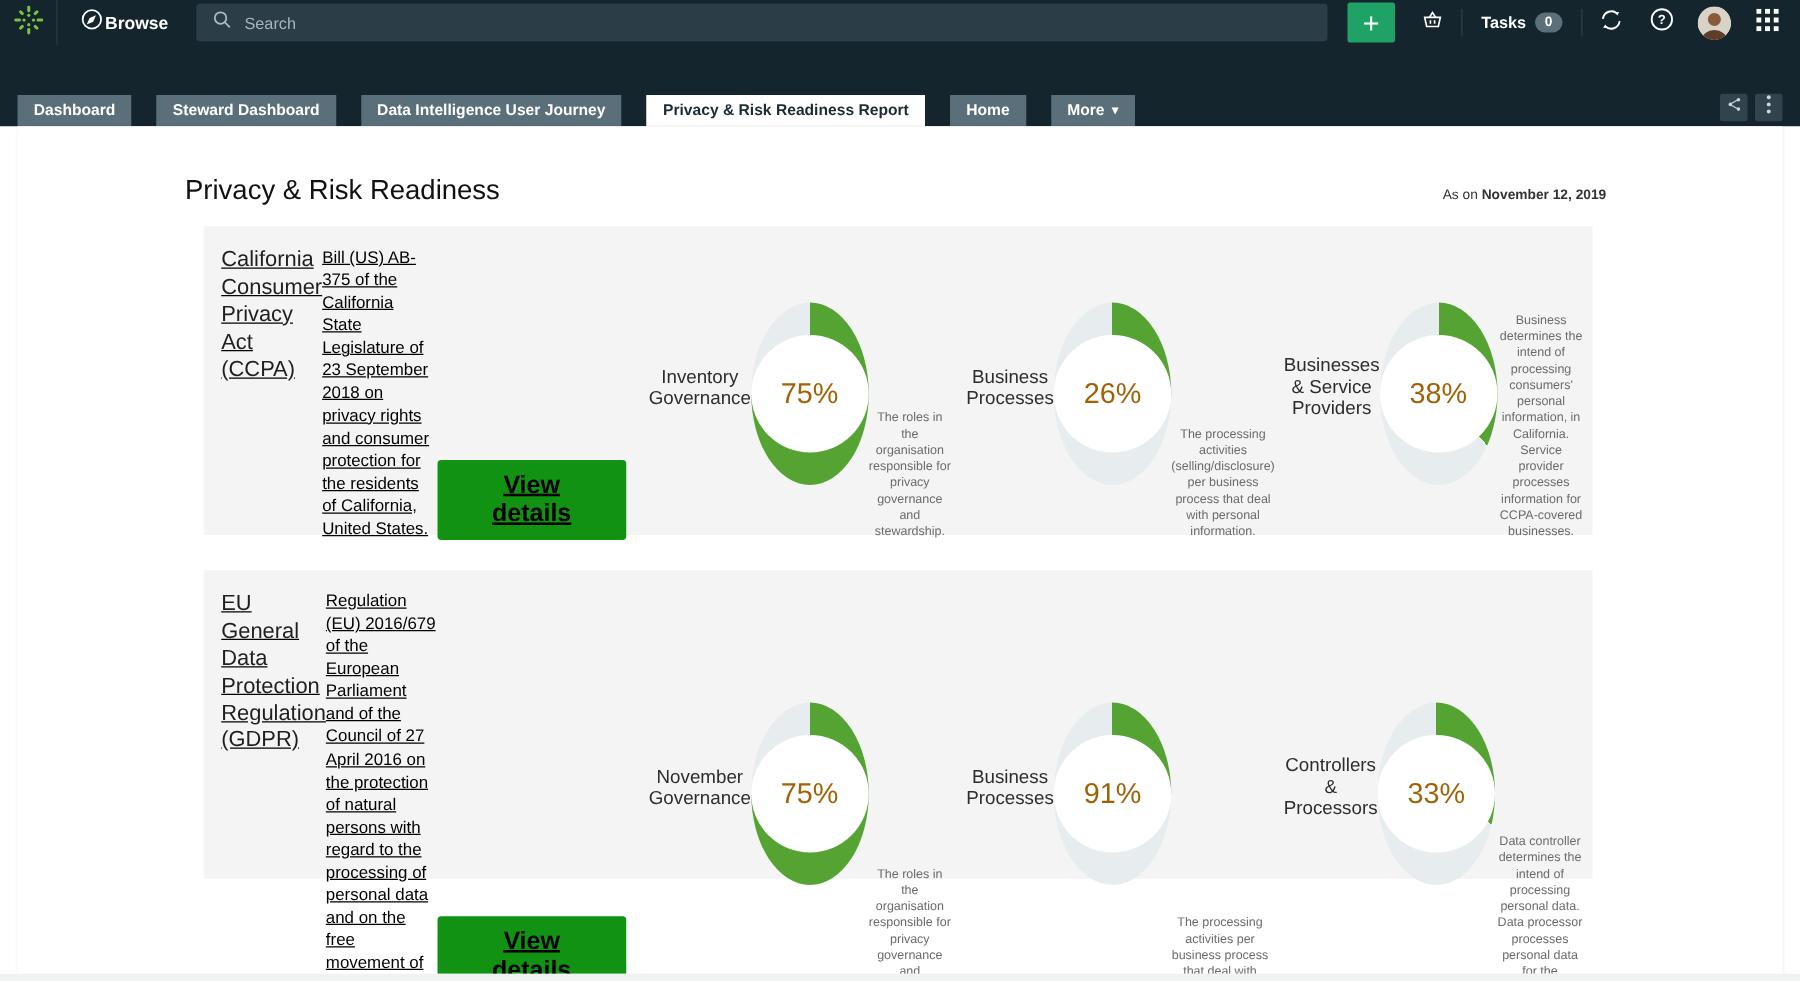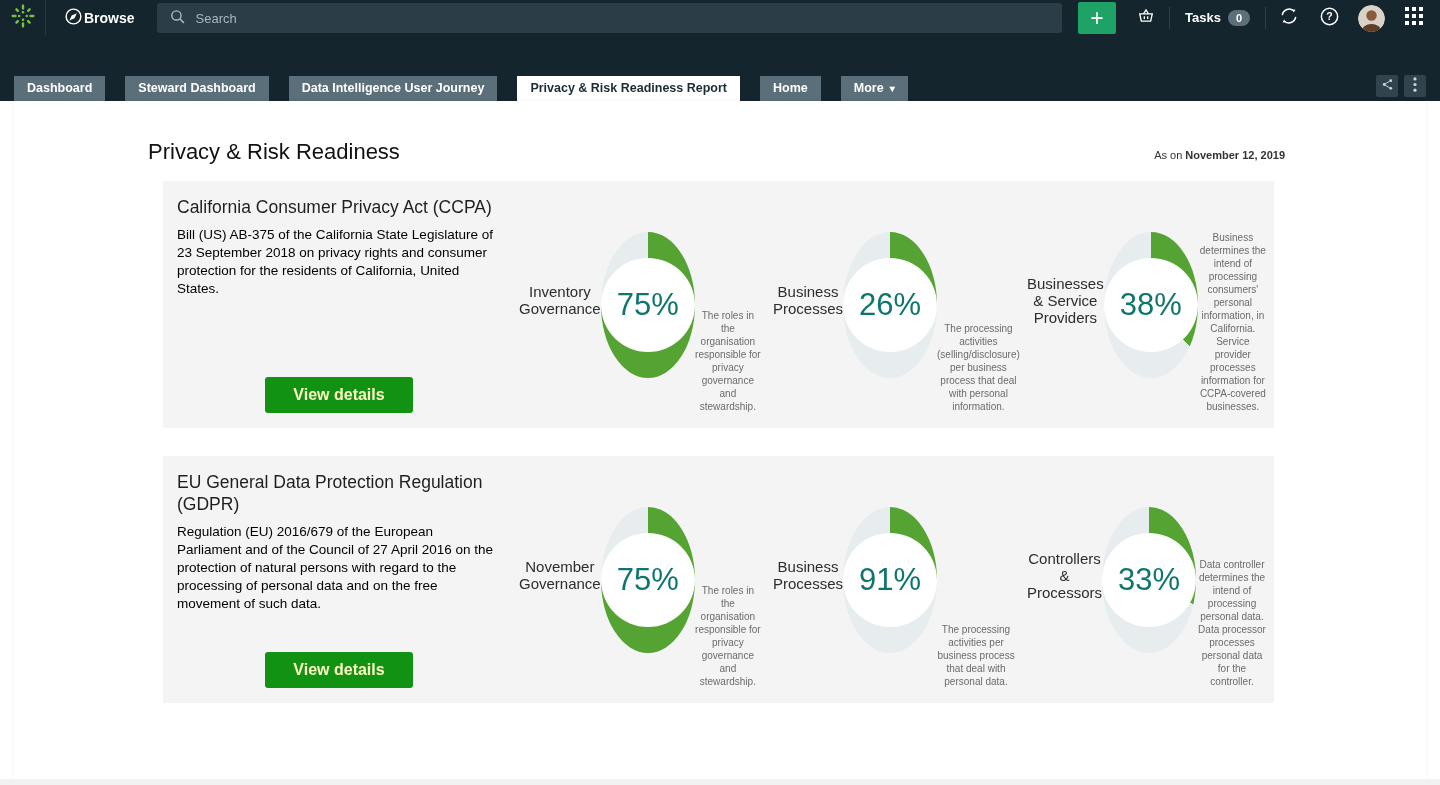--- a/index.html
+++ b/index.html
@@ -57,35 +57,35 @@
 
   .title-row { display:flex; align-items:baseline; padding:38px 141px 0 134px; }
   .page-title { font-size:22px; color:#111; }
   .as-on { margin-left:auto; font-size:11px; color:#333; }
   .as-on b { font-weight:700; }
 
   .card { width:1111px; margin:16px 0 0 149px; background:var(--card-bg); height:247px;
     display:grid; grid-template-columns:350px 254px 254px 253px; padding:14px 0 15px 0; }
   .card + .card { margin-top:28px; }
 
-  .card-left { padding:2px 12px 0 14px; display:flex; flex-direction:column; }
+  .card-left { padding:2px 12px 0 14px; display:flex; flex-direction:row;text-decoration:underline; }
   .card-title { font-size:17.5px; color:#1f1f1f; line-height:1.25; margin-bottom:7px; }
   .card-desc { font-size:13.5px; color:#000000; line-height:1.34; }
-  .view-btn { margin-top:auto; align-self:center; background:var(--button-green); color:#fef9c3;
+  .view-btn { margin-top:auto; align-self:center; background:var(--button-green); color:#000000;
     border:none; border-radius:3px; font-family:"Liberation Sans",sans-serif;
-    font-size:16px; font-weight:700; padding:9px 28px; cursor:pointer; }
+    font-size:20px; font-weight:700; padding:9px 44px; cursor:pointer; }
 
   .metric { display:flex; flex-direction:row; align-items:center; padding:2px 6px 0; }
   .metric-heading { font-size:15px; color:#2d2d2d; margin-bottom:10px; text-align:center; }
   .donut { width:146px; height:146px; border-radius:50%;
     background:conic-gradient(var(--accent-green) calc(var(--p,0)*1%), var(--donut-track) 0);
     display:flex; align-items:center; justify-content:center; cursor:pointer; }
   .hole { width:94px; height:94px; background:#fff; border-radius:50%;
     display:flex; align-items:center; justify-content:center; }
-  .pct { font-size:31px; color:#0f766e; }
+  .pct { font-size:23px; color:#a16207; }
   .caption { margin-top:auto; font-size:10px; color:#6b6b6b; line-height:1.3;
     text-align:center; max-width:247px; padding-top:10px; }
 </style>
 </head>
 <body>
 
 <div class="header">
   <div class="nav-row">
     <div class="logo-box">
       <span>

